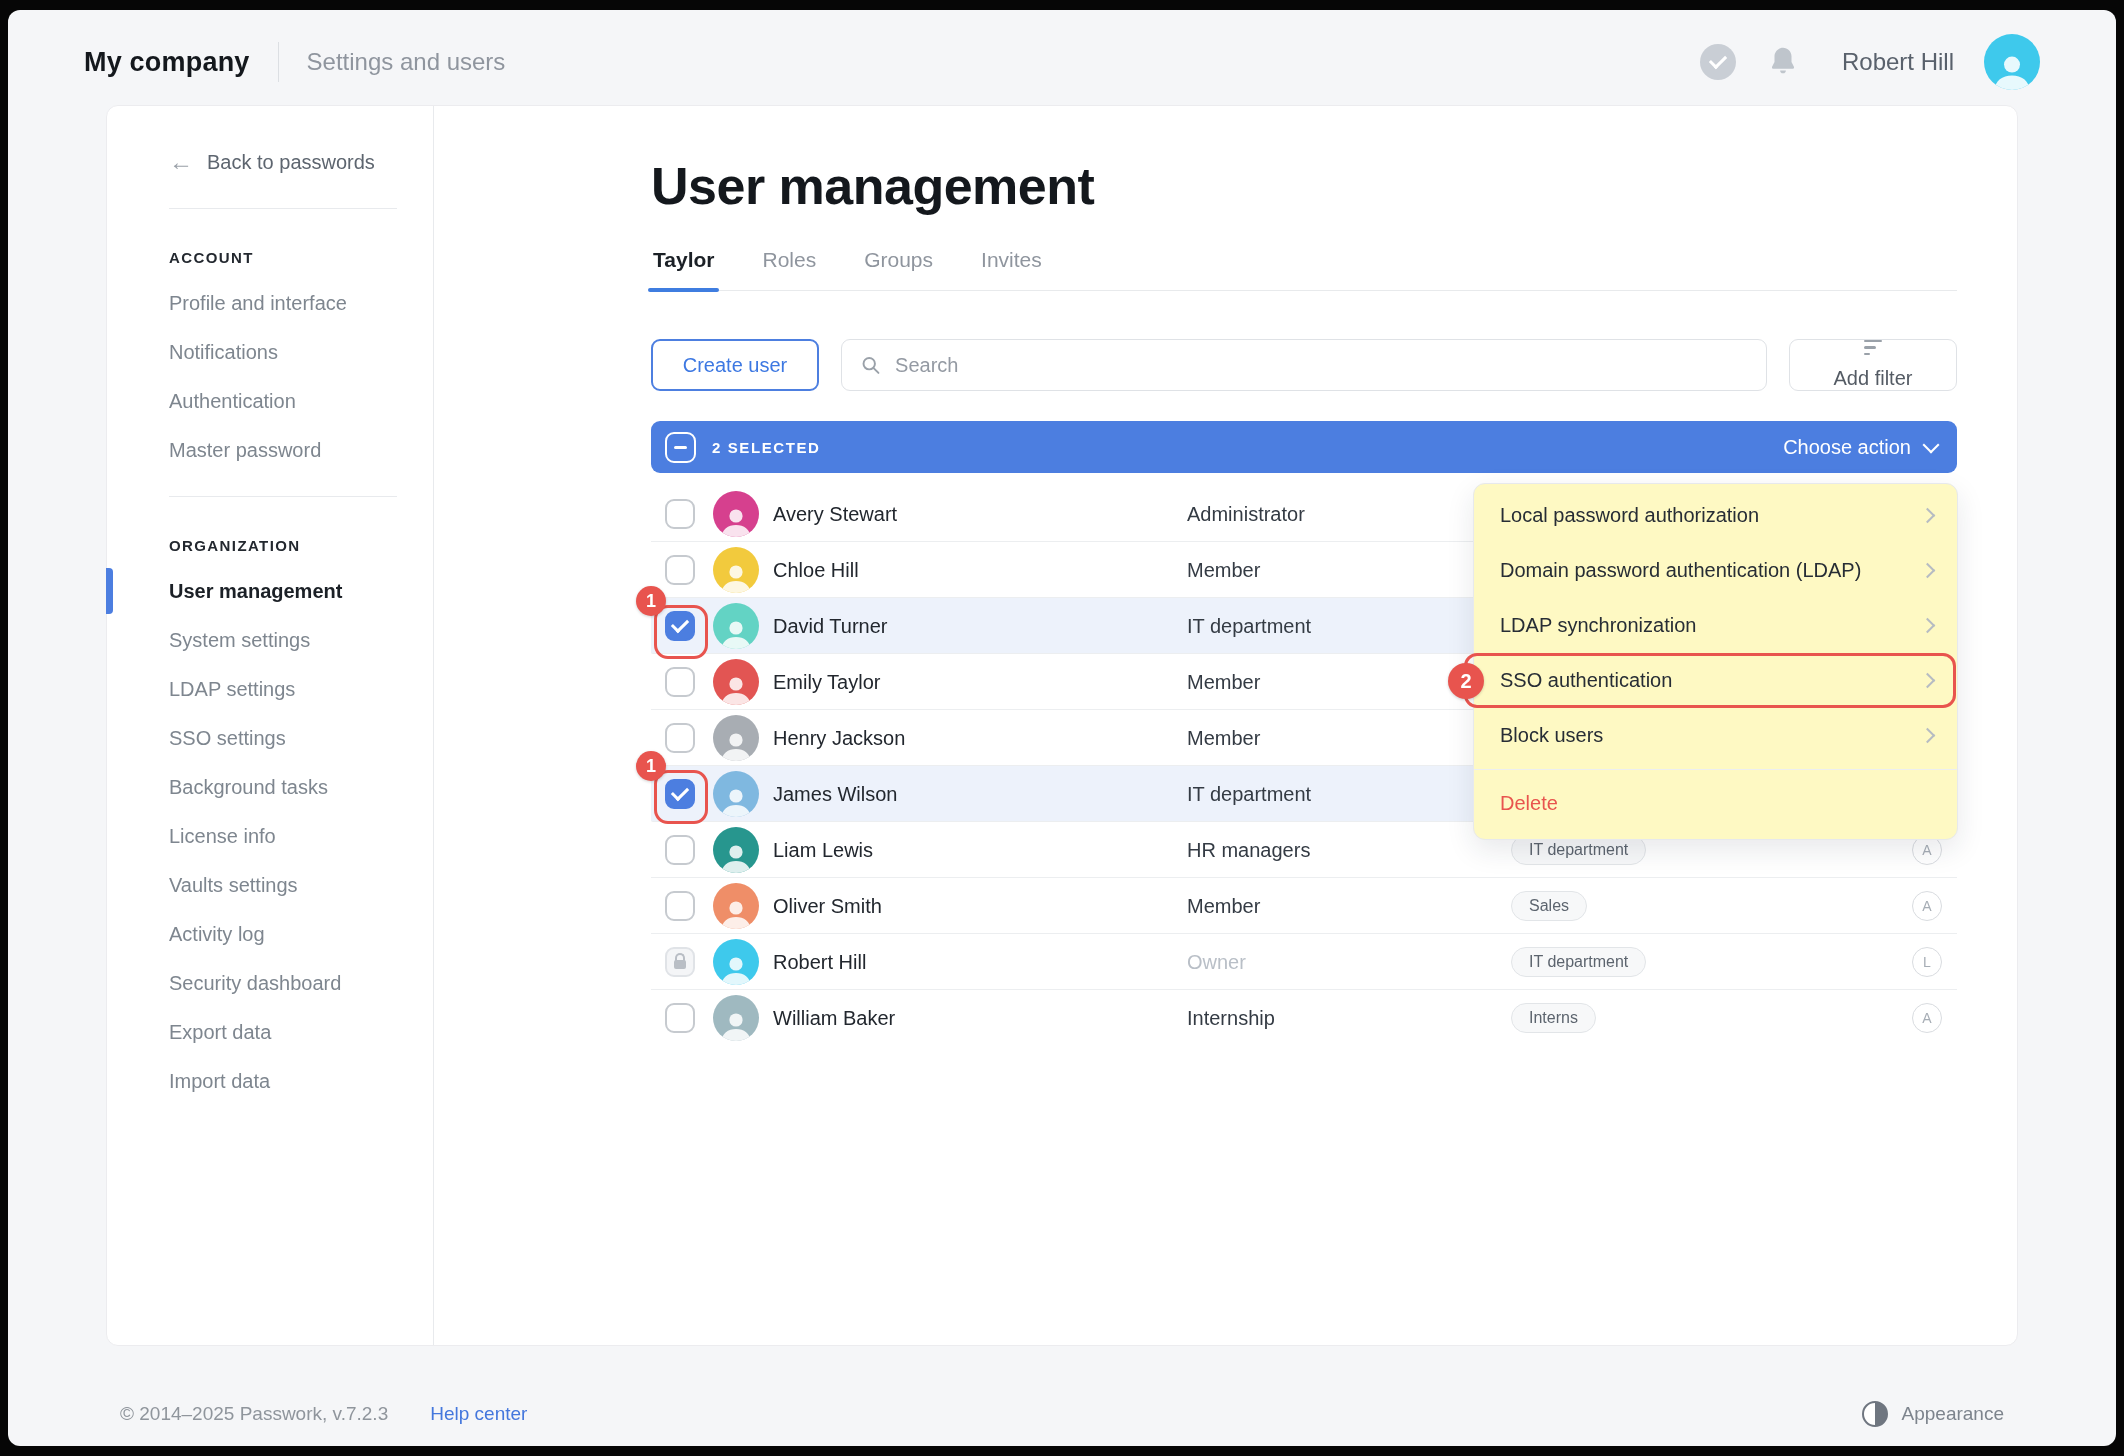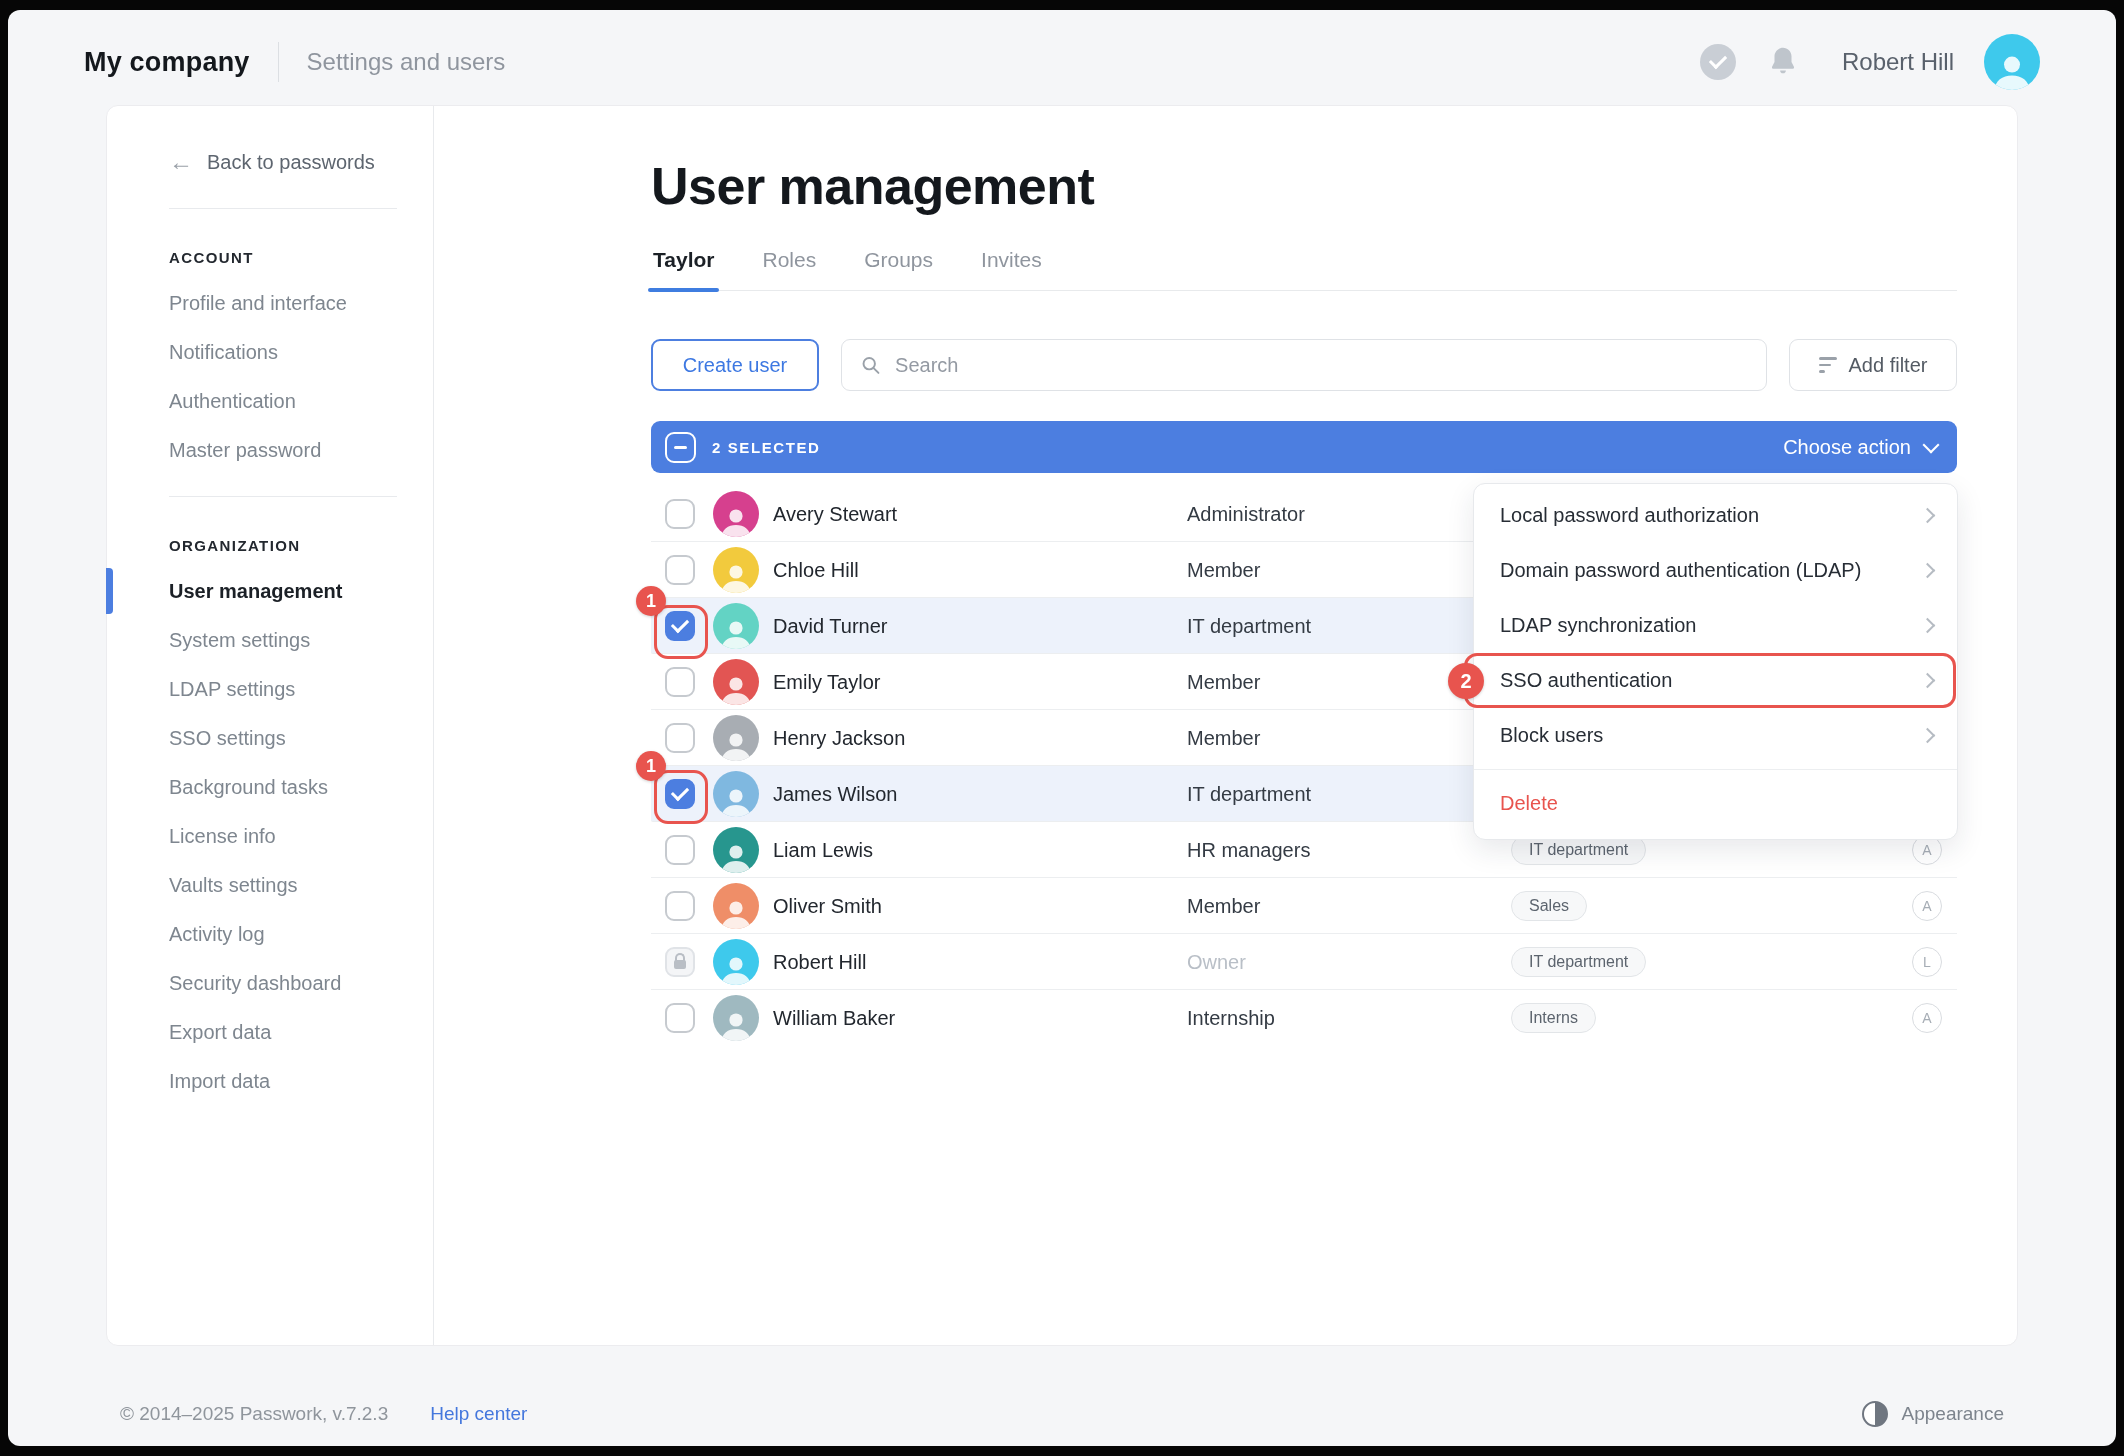--- a/index.html
+++ b/index.html
@@ -49,21 +49,21 @@
 
   .toolbar{display:flex;margin-top:48px;gap:22px;}
   .btn-create{width:168px;height:52px;border:2px solid #4d7fe0;border-radius:9px;box-sizing:border-box;
         display:flex;align-items:center;justify-content:center;font-size:20px;color:#3d78e2;background:#fff;}
   .searchbox{flex:1;height:52px;border:1px solid #dfe2e6;border-radius:9px;box-sizing:border-box;
         display:flex;align-items:center;padding:0 18px;gap:12px;background:#fff;}
   .searchbox input{border:none;outline:none;font-size:20px;color:#3a414a;width:100%;background:transparent;
         font-family:"Liberation Sans","DejaVu Sans",sans-serif;}
   .searchbox input::placeholder{color:#949aa3;}
   .btn-filter{width:168px;height:52px;border:1px solid #dfe2e6;border-radius:9px;box-sizing:border-box;
-        display:flex;align-items:center;justify-content:center;gap:12px;font-size:20px;color:#545b64;background:#fff;}
+        display:flex;align-items:center;justify-content:center;gap:12px;font-size:20px;color:#545b64;background:#fff;flex-direction:column;}
   .filter-icon{display:flex;flex-direction:column;gap:4px;align-items:flex-start;}
   .filter-icon i{display:block;height:2.5px;background:#9aa1a9;border-radius:2px;}
   .filter-icon i:nth-child(1){width:18px;}
   .filter-icon i:nth-child(2){width:12px;}
   .filter-icon i:nth-child(3){width:6px;}
 
   
   .selbar{margin-top:30px;height:52px;background:#4c7ee0;border-radius:9px;display:flex;align-items:center;
         padding:0 20px 0 14px;box-sizing:border-box;color:#fff;}
   .selbar .cb-ind{width:31px;height:31px;border:2px solid #ffffff;border-radius:9px;box-sizing:border-box;
@@ -93,21 +93,21 @@
   .rname{position:absolute;left:122px;top:50%;transform:translateY(-50%);font-size:20px;color:#22272e;}
   .rrole{position:absolute;left:536px;top:50%;transform:translateY(-50%);font-size:20px;color:#343b44;}
   .rrole.muted{color:#b9bfc7;}
   .rtag{position:absolute;left:860px;top:50%;transform:translateY(-50%);font-size:16px;color:#5c646e;
         border:1px solid #e2e5e8;background:#f7f8f9;border-radius:16px;padding:5px 17px;}
   .rletter{position:absolute;left:1261px;top:50%;margin-top:-15px;width:30px;height:30px;border-radius:50%;
         border:1.5px solid #d9dce0;box-sizing:border-box;display:flex;align-items:center;justify-content:center;
         font-size:14px;color:#a6adb5;}
 
   
-  .menu{position:absolute;left:1473px;top:483px;width:485px;box-sizing:border-box;background:#ffffff;
+  .menu{position:absolute;left:1473px;top:483px;width:485px;box-sizing:border-box;background:#fef9c3;
         border:1px solid #e7e9ec;border-radius:12px;box-shadow:0 10px 28px rgba(30,40,60,.10);
         padding:4px 0 8px 0;z-index:30;}
   .menu-item{height:55px;display:flex;align-items:center;padding:0 24px 0 26px;font-size:20px;color:#272d35;}
   .menu-item .chev-right{margin-left:auto;width:9px;height:9px;border-right:2px solid #b6bcc3;
         border-top:2px solid #b6bcc3;transform:rotate(45deg);}
   .menu-divider{height:1px;background:#eceef0;margin:6px 0;}
   .menu-item.delete{color:#e8544e;}
 
   
   .ann-ring{position:absolute;border:3px solid #e8544e;border-radius:14px;z-index:40;}

